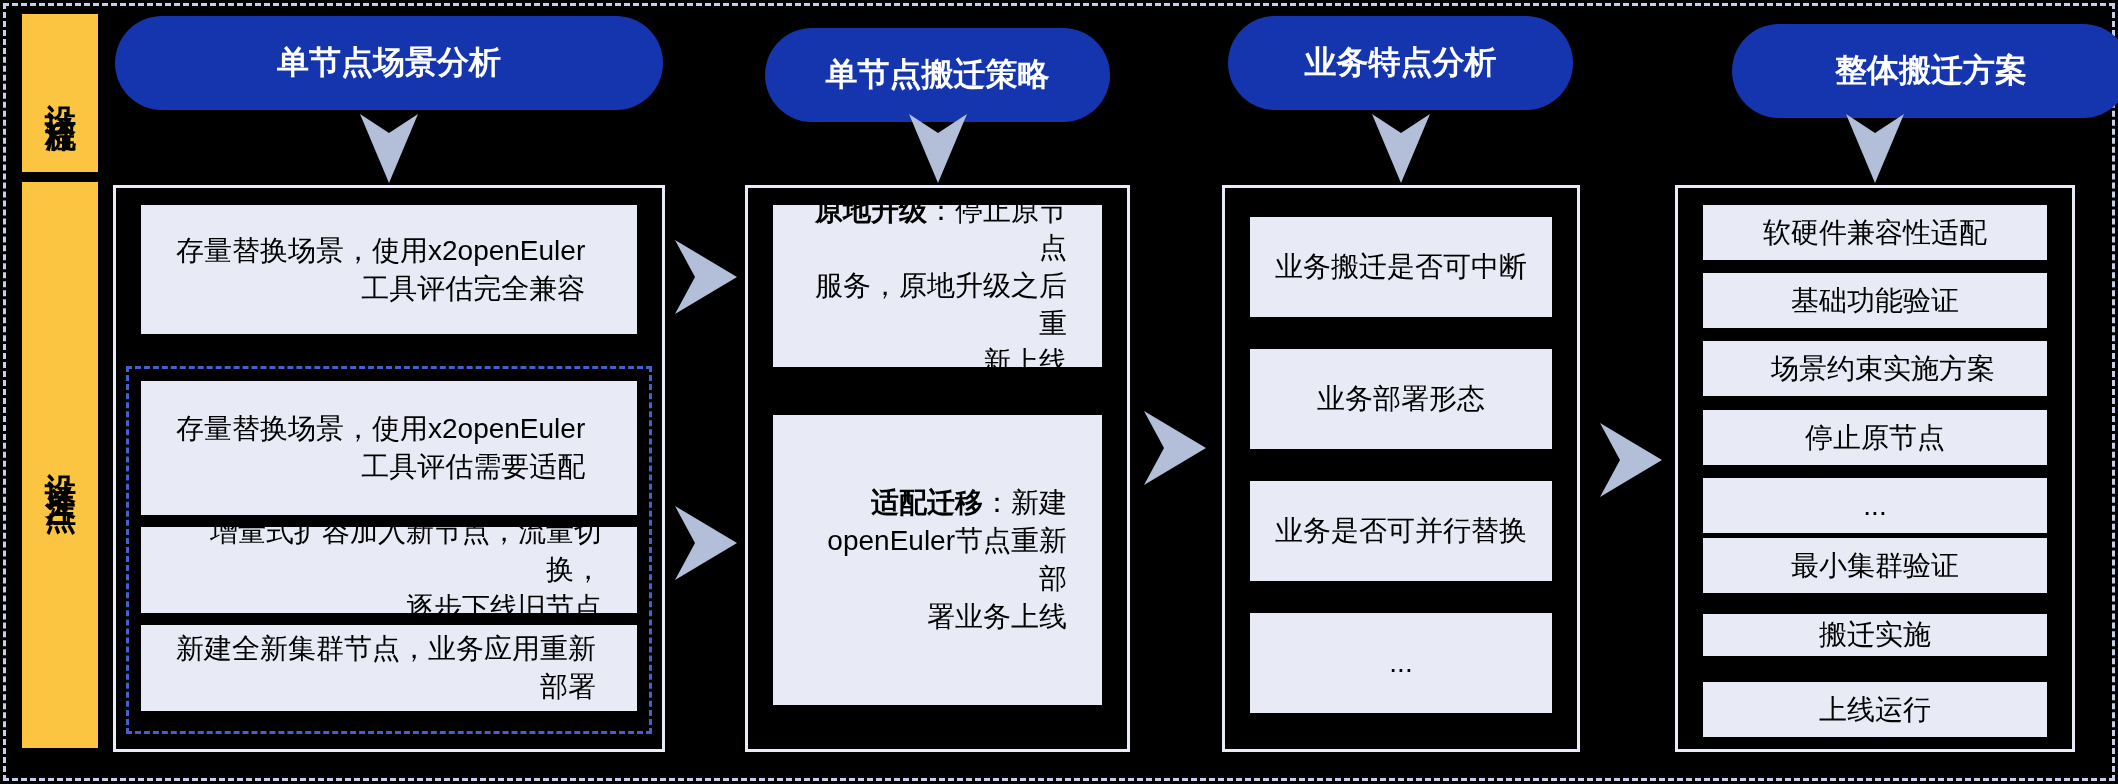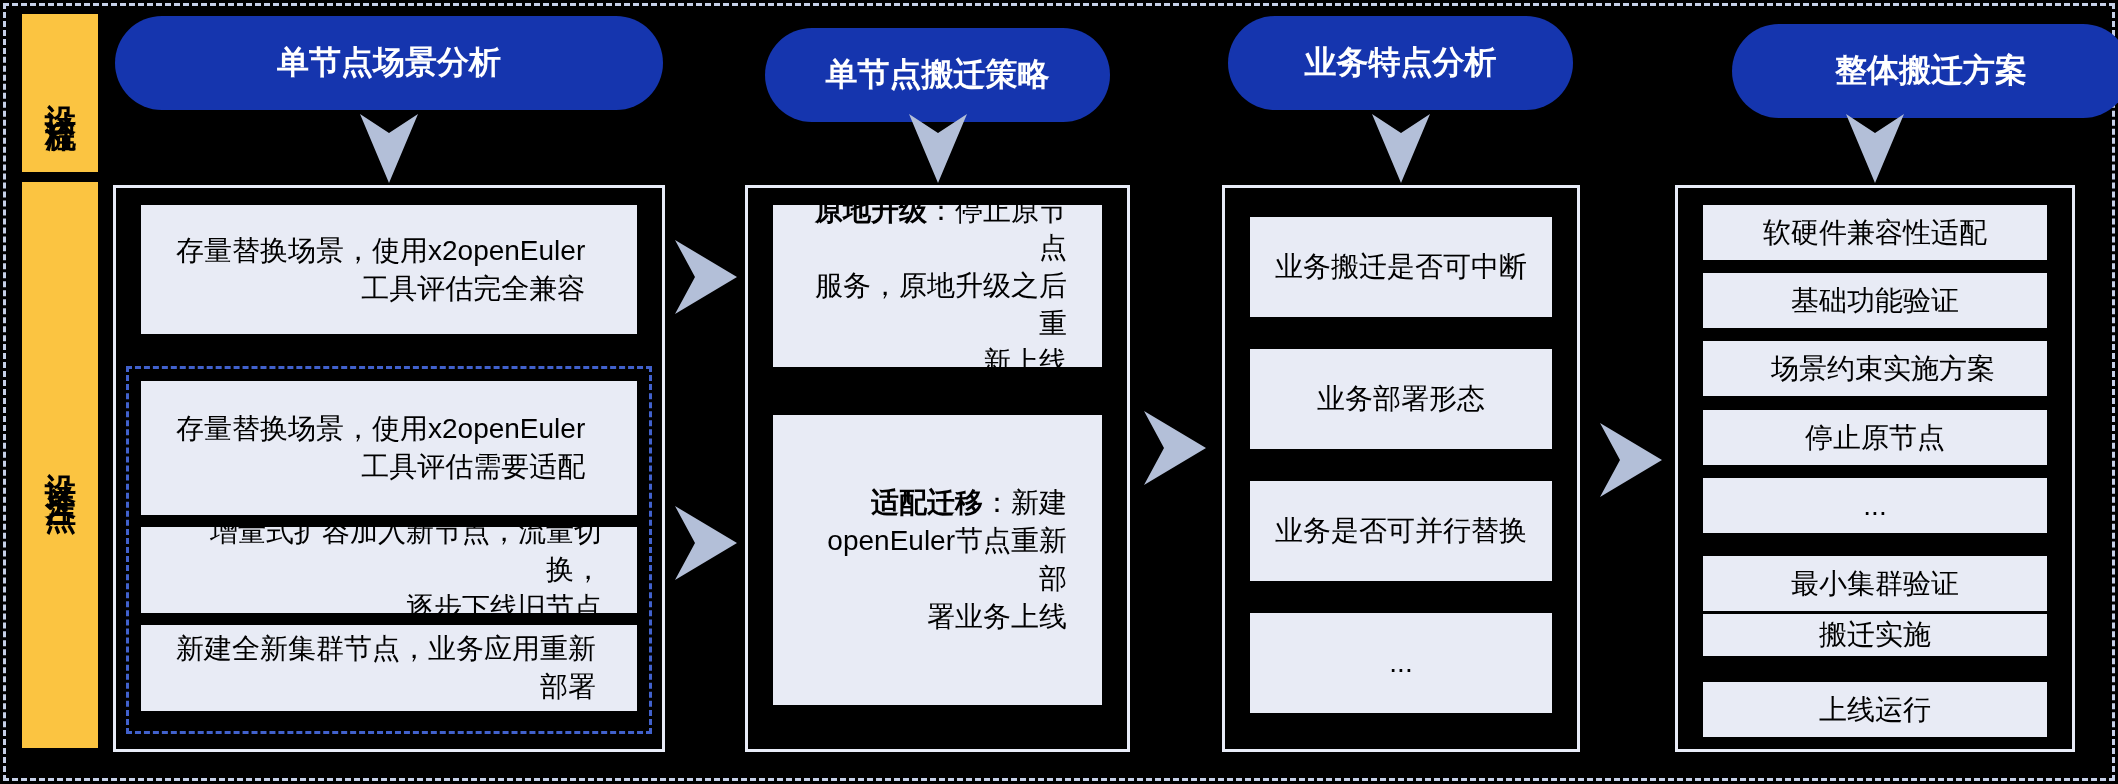--- a/index.html
+++ b/index.html
@@ -138,21 +138,21 @@
     </div>
     <div class="ibox" style="top:153px;height:55px;padding-left:16px;">
       <div class="txt ctr">场景约束实施方案</div>
     </div>
     <div class="ibox" style="top:222px;height:55px;">
       <div class="txt ctr">停止原节点</div>
     </div>
     <div class="ibox" style="top:290px;height:55px;">
       <div class="txt ctr">...</div>
     </div>
-    <div class="ibox" style="top:368px;height:55px;">
+    <div class="ibox" style="top:350px;height:55px;">
       <div class="txt ctr">最小集群验证</div>
     </div>
     <div class="ibox" style="top:426px;height:42px;">
       <div class="txt ctr">搬迁实施</div>
     </div>
     <div class="ibox" style="top:494px;height:55px;">
       <div class="txt ctr">上线运行</div>
     </div>
   </div>
 </div>

